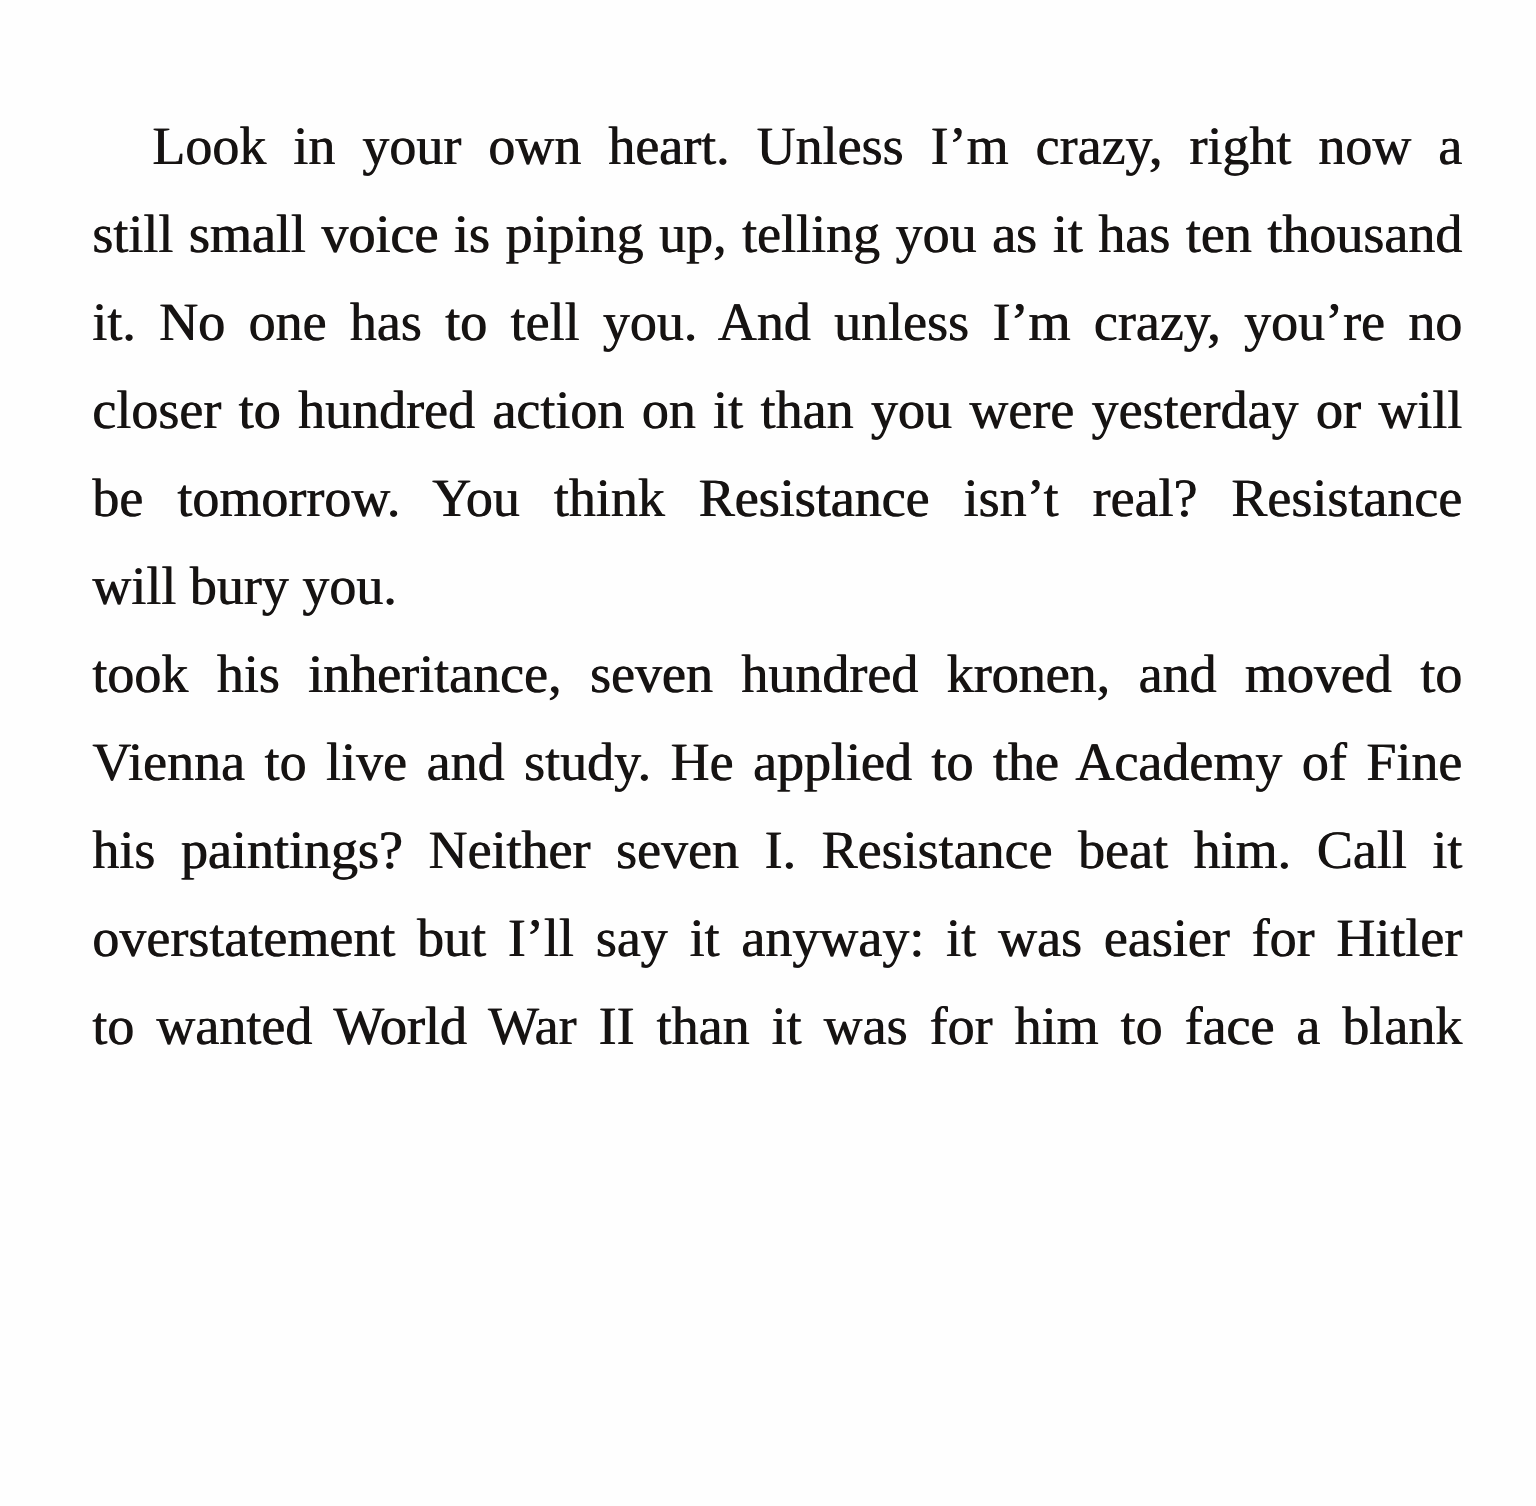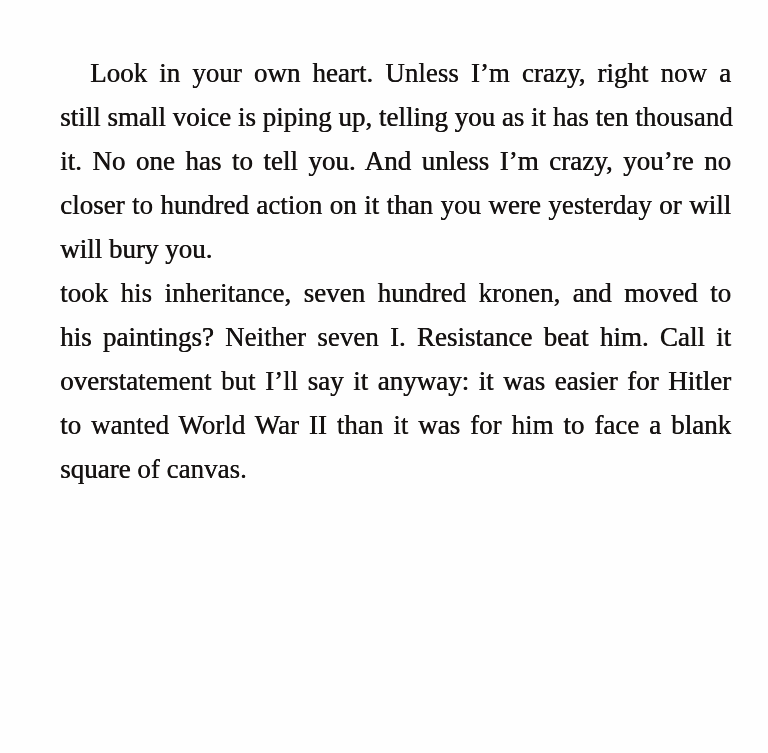--- a/index.html
+++ b/index.html
@@ -34,46 +34,46 @@
   }
   .paragraph {
     margin: 0;
     padding: 0;
   }
   .line {
     text-align: justify;
     text-align-last: justify;
     white-space: nowrap;
     height: 44px;
-    margin-left: 14px;
   }
   .line.indent {
     padding-left: 30px;
   }
   .line.para-end {
     text-align-last: left;
     white-space: normal;
   }
 </style>
 </head>
 <body>
 
 <div class="page">
   <div class="text-block">
 
     <div class="paragraph">
       <div class="line indent">Look in your own heart. Unless I’m crazy, right now a</div>
       <div class="line">still small voice is piping up, telling you as it has ten thousand</div>
       <div class="line">it. No one has to tell you. And unless I’m crazy, you’re no</div>
       <div class="line">closer to hundred action on it than you were yesterday or will</div>
+      <div class="line">be tomorrow. You think Resistance isn’t real? Resistance</div>
       <div class="line para-end">will bury you.</div>
     </div>
 
     <div class="paragraph">
       <div class="line">took his inheritance, seven hundred kronen, and moved to</div>
+      <div class="line">Vienna to live and study. He applied to the Academy of Fine</div>
       <div class="line">his paintings? Neither seven I. Resistance beat him. Call it</div>
       <div class="line">overstatement but I’ll say it anyway: it was easier for Hitler</div>
       <div class="line">to wanted World War II than it was for him to face a blank</div>
-      <div class="line para-end">square of canvas.</div>
     </div>
 
   </div>
 </div>
 
 </body></html>

